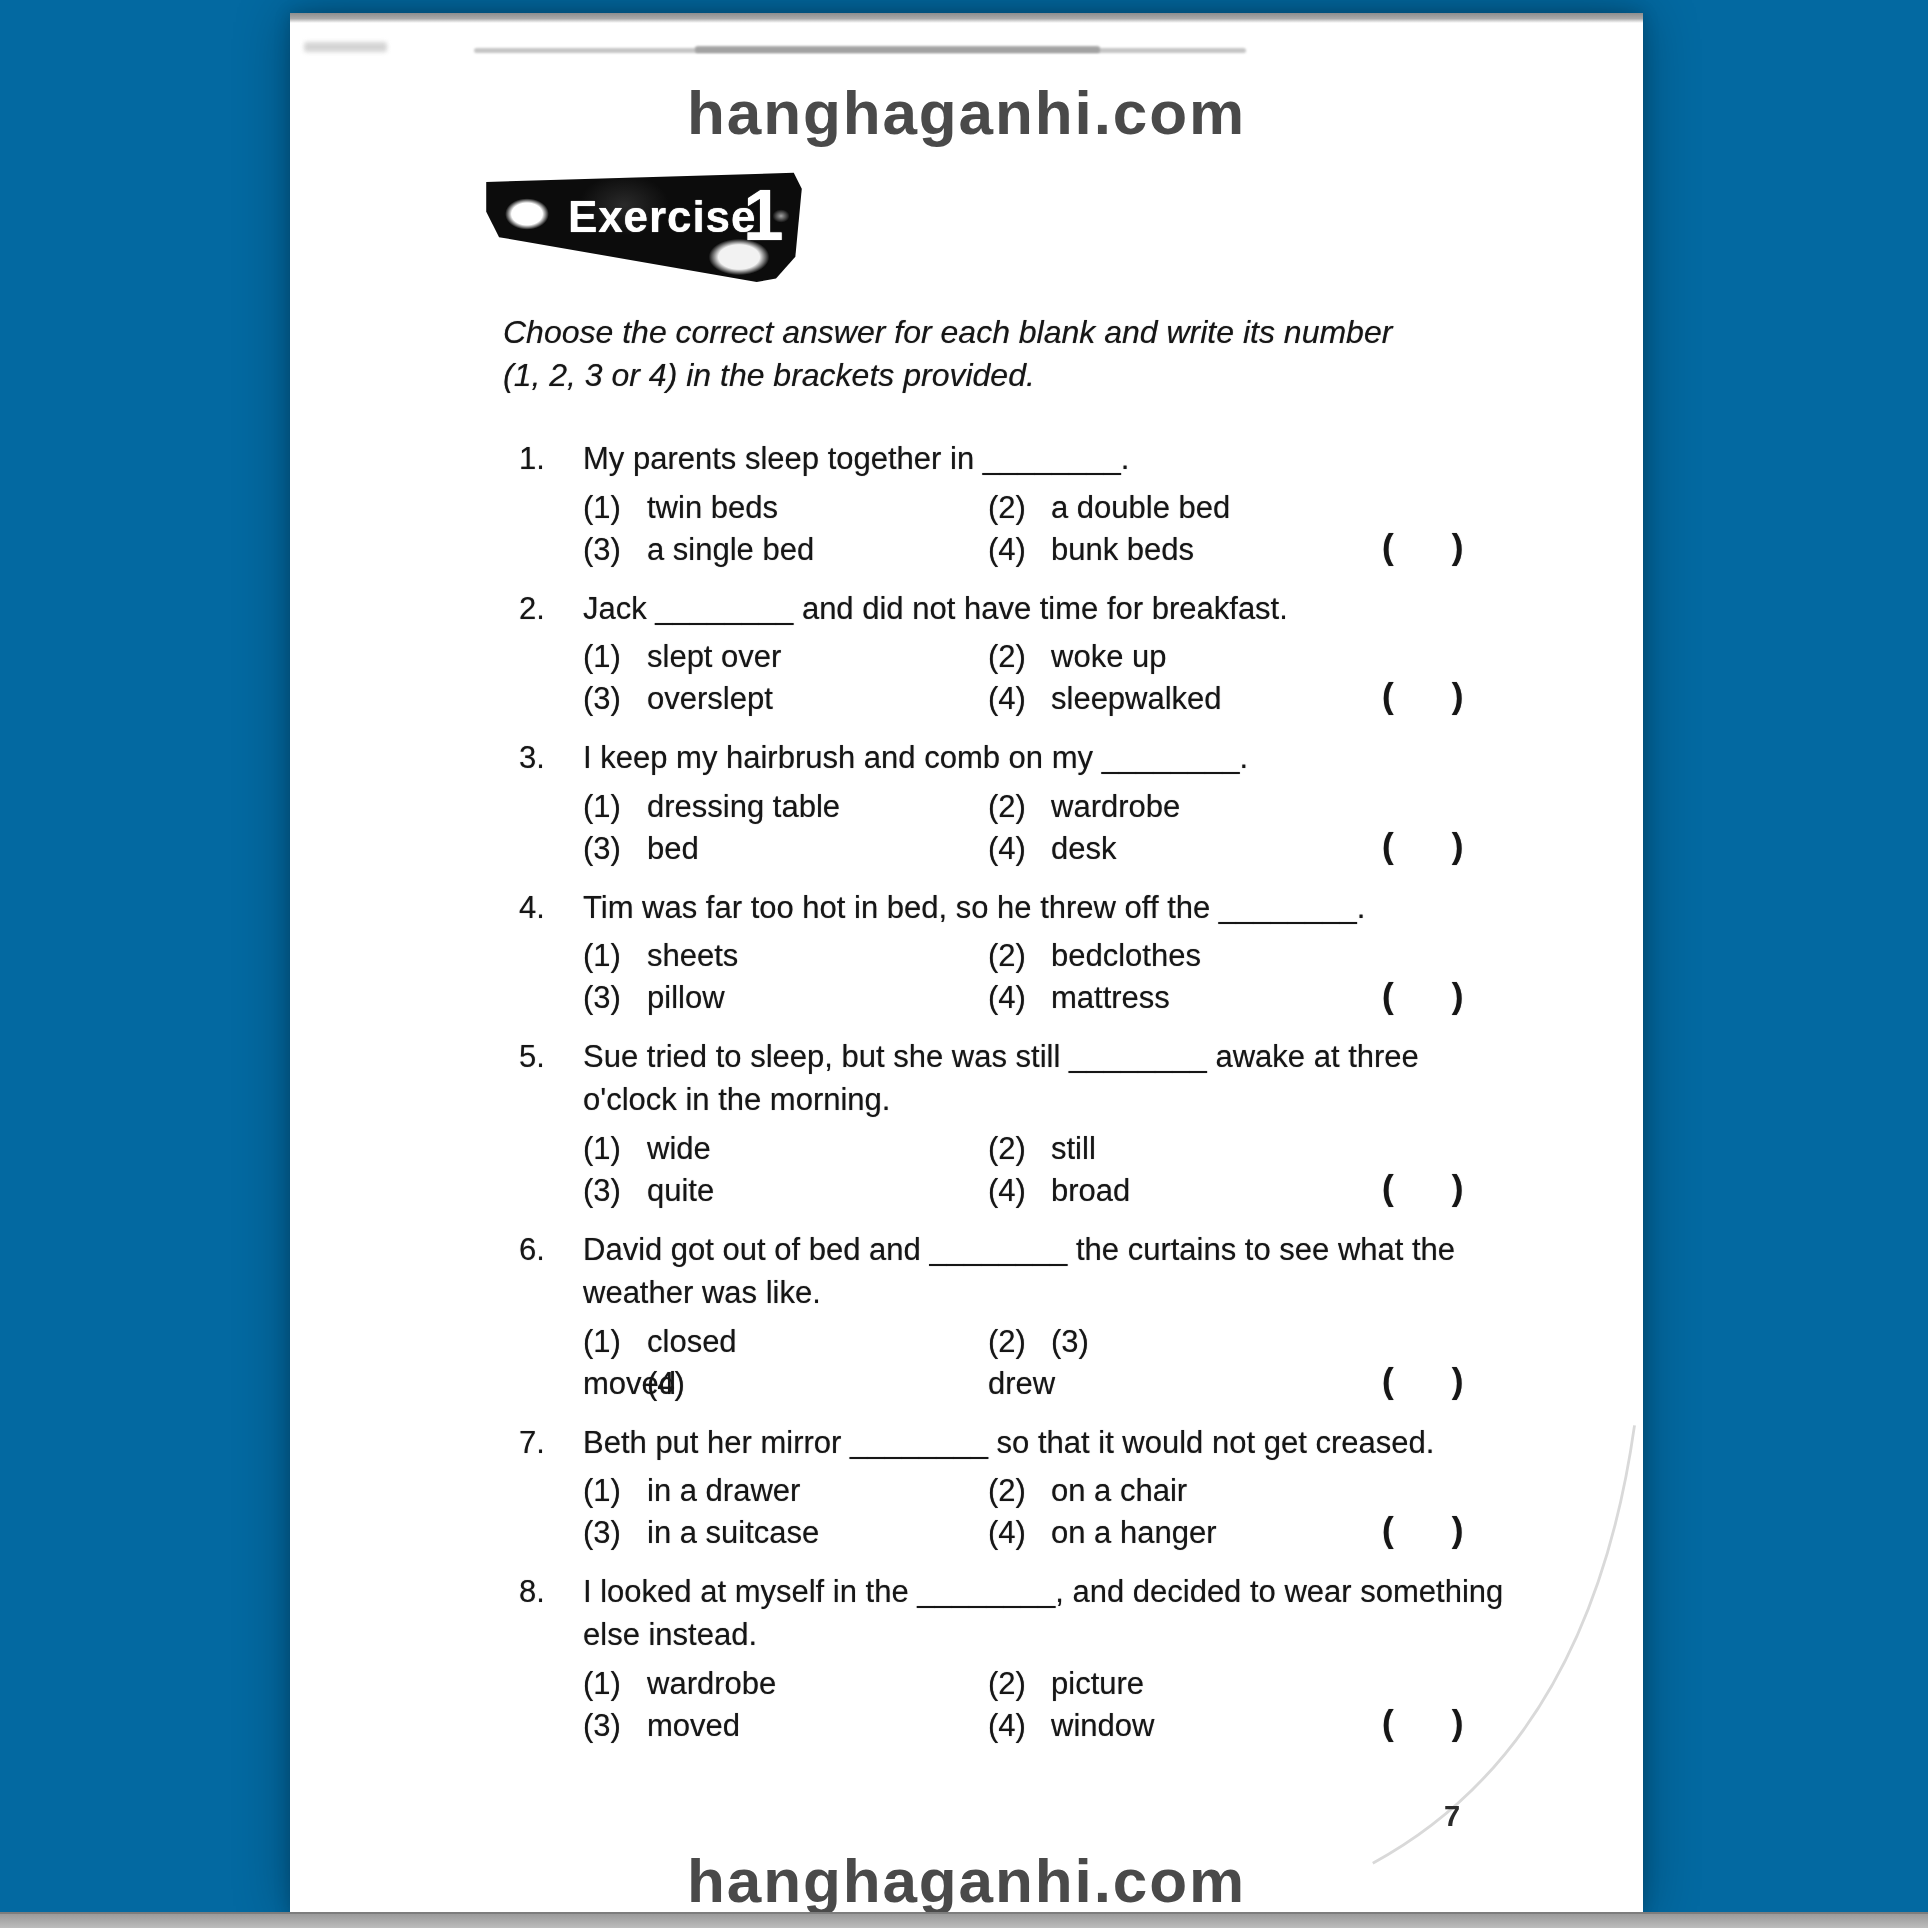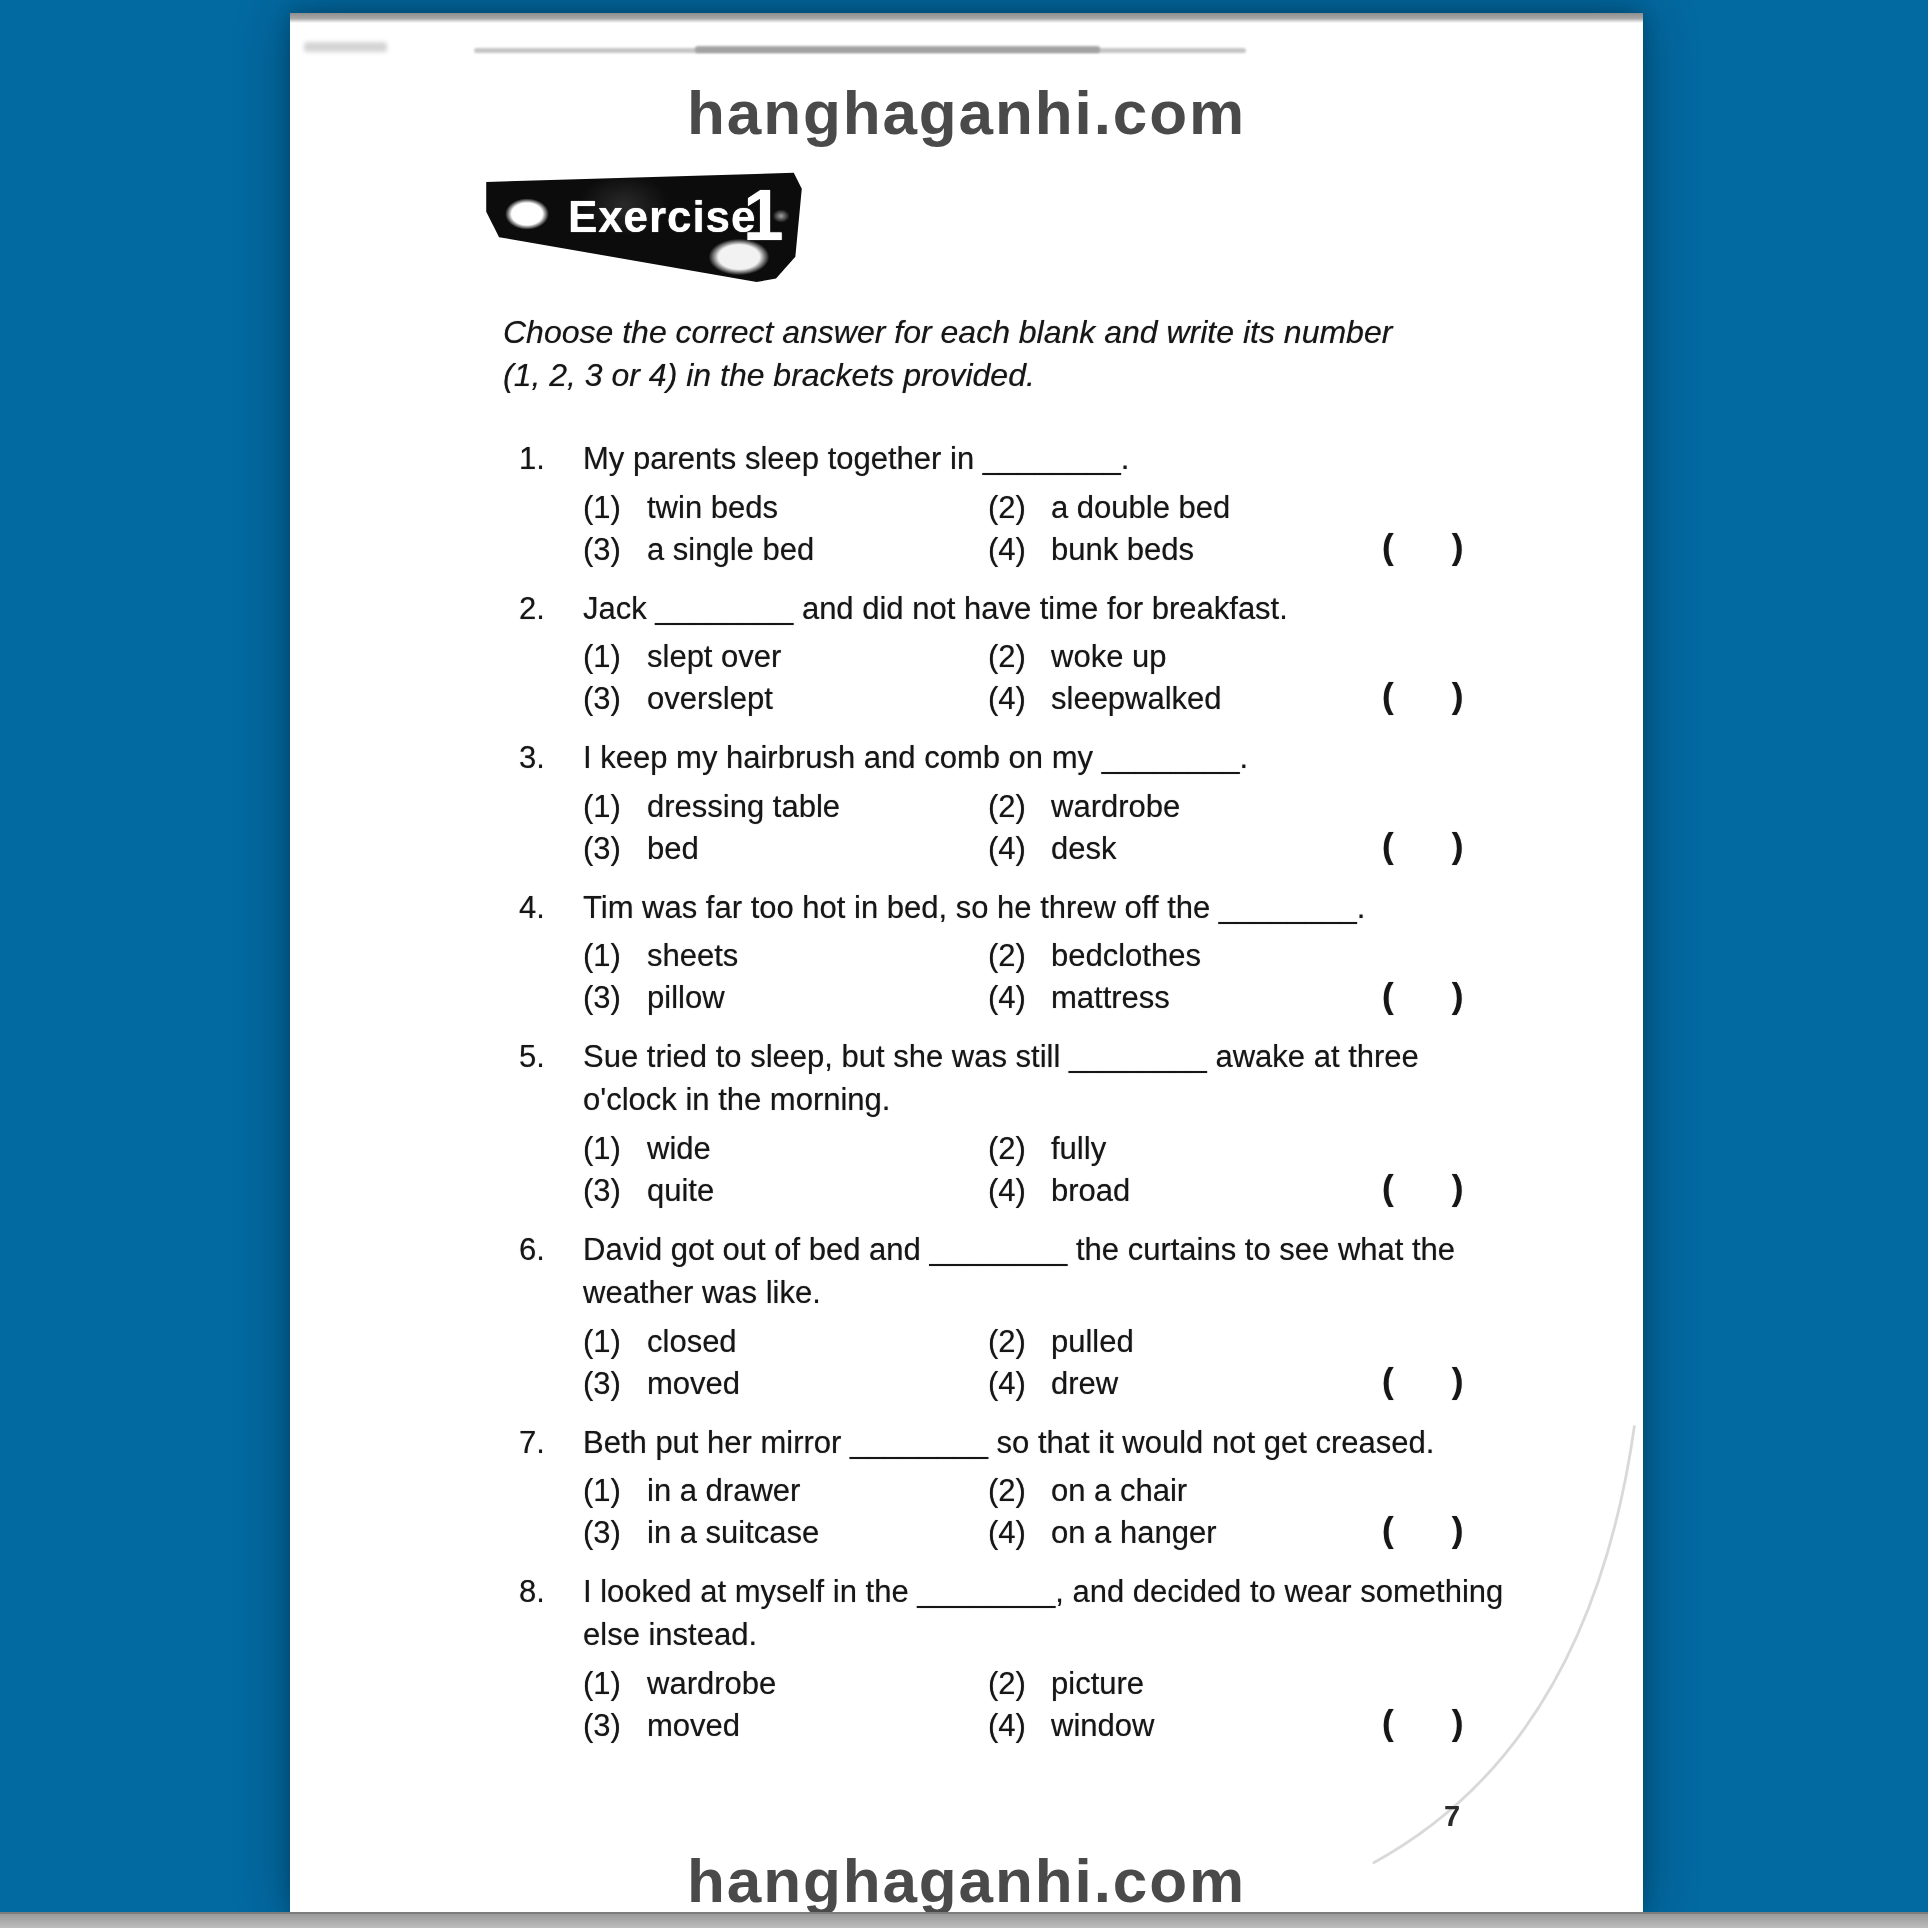--- a/index.html
+++ b/index.html
@@ -168,21 +168,21 @@
   <div class="question">
     <span class="qnum">5.</span>
     <div class="stem">
               <div>Sue tried to sleep, but she was still ________ awake at three</div>
               <div>o'clock in the morning.</div>
             </div>
     <div class="opts">
               <span class="onum">(1)</span>
               <span class="olabel">wide</span>
               <span class="onum">(2)</span>
-              <span class="olabel">fully</span>
+              <span class="olabel">still</span>
               <span class="onum">(3)</span>
               <span class="olabel">quite</span>
               <span class="onum">(4)</span>
               <span class="olabel">broad</span>
             </div>
     <div class="brackets">
       <span class="br">(</span>
       <span class="br">)</span>
     </div>
   </div>
@@ -190,21 +190,20 @@
   <div class="question">
     <span class="qnum">6.</span>
     <div class="stem">
               <div>David got out of bed and ________ the curtains to see what the</div>
               <div>weather was like.</div>
             </div>
     <div class="opts">
               <span class="onum">(1)</span>
               <span class="olabel">closed</span>
               <span class="onum">(2)</span>
-              <span class="olabel">pulled</span>
               <span class="onum">(3)</span>
               <span class="olabel">moved</span>
               <span class="onum">(4)</span>
               <span class="olabel">drew</span>
             </div>
     <div class="brackets">
       <span class="br">(</span>
       <span class="br">)</span>
     </div>
   </div>

